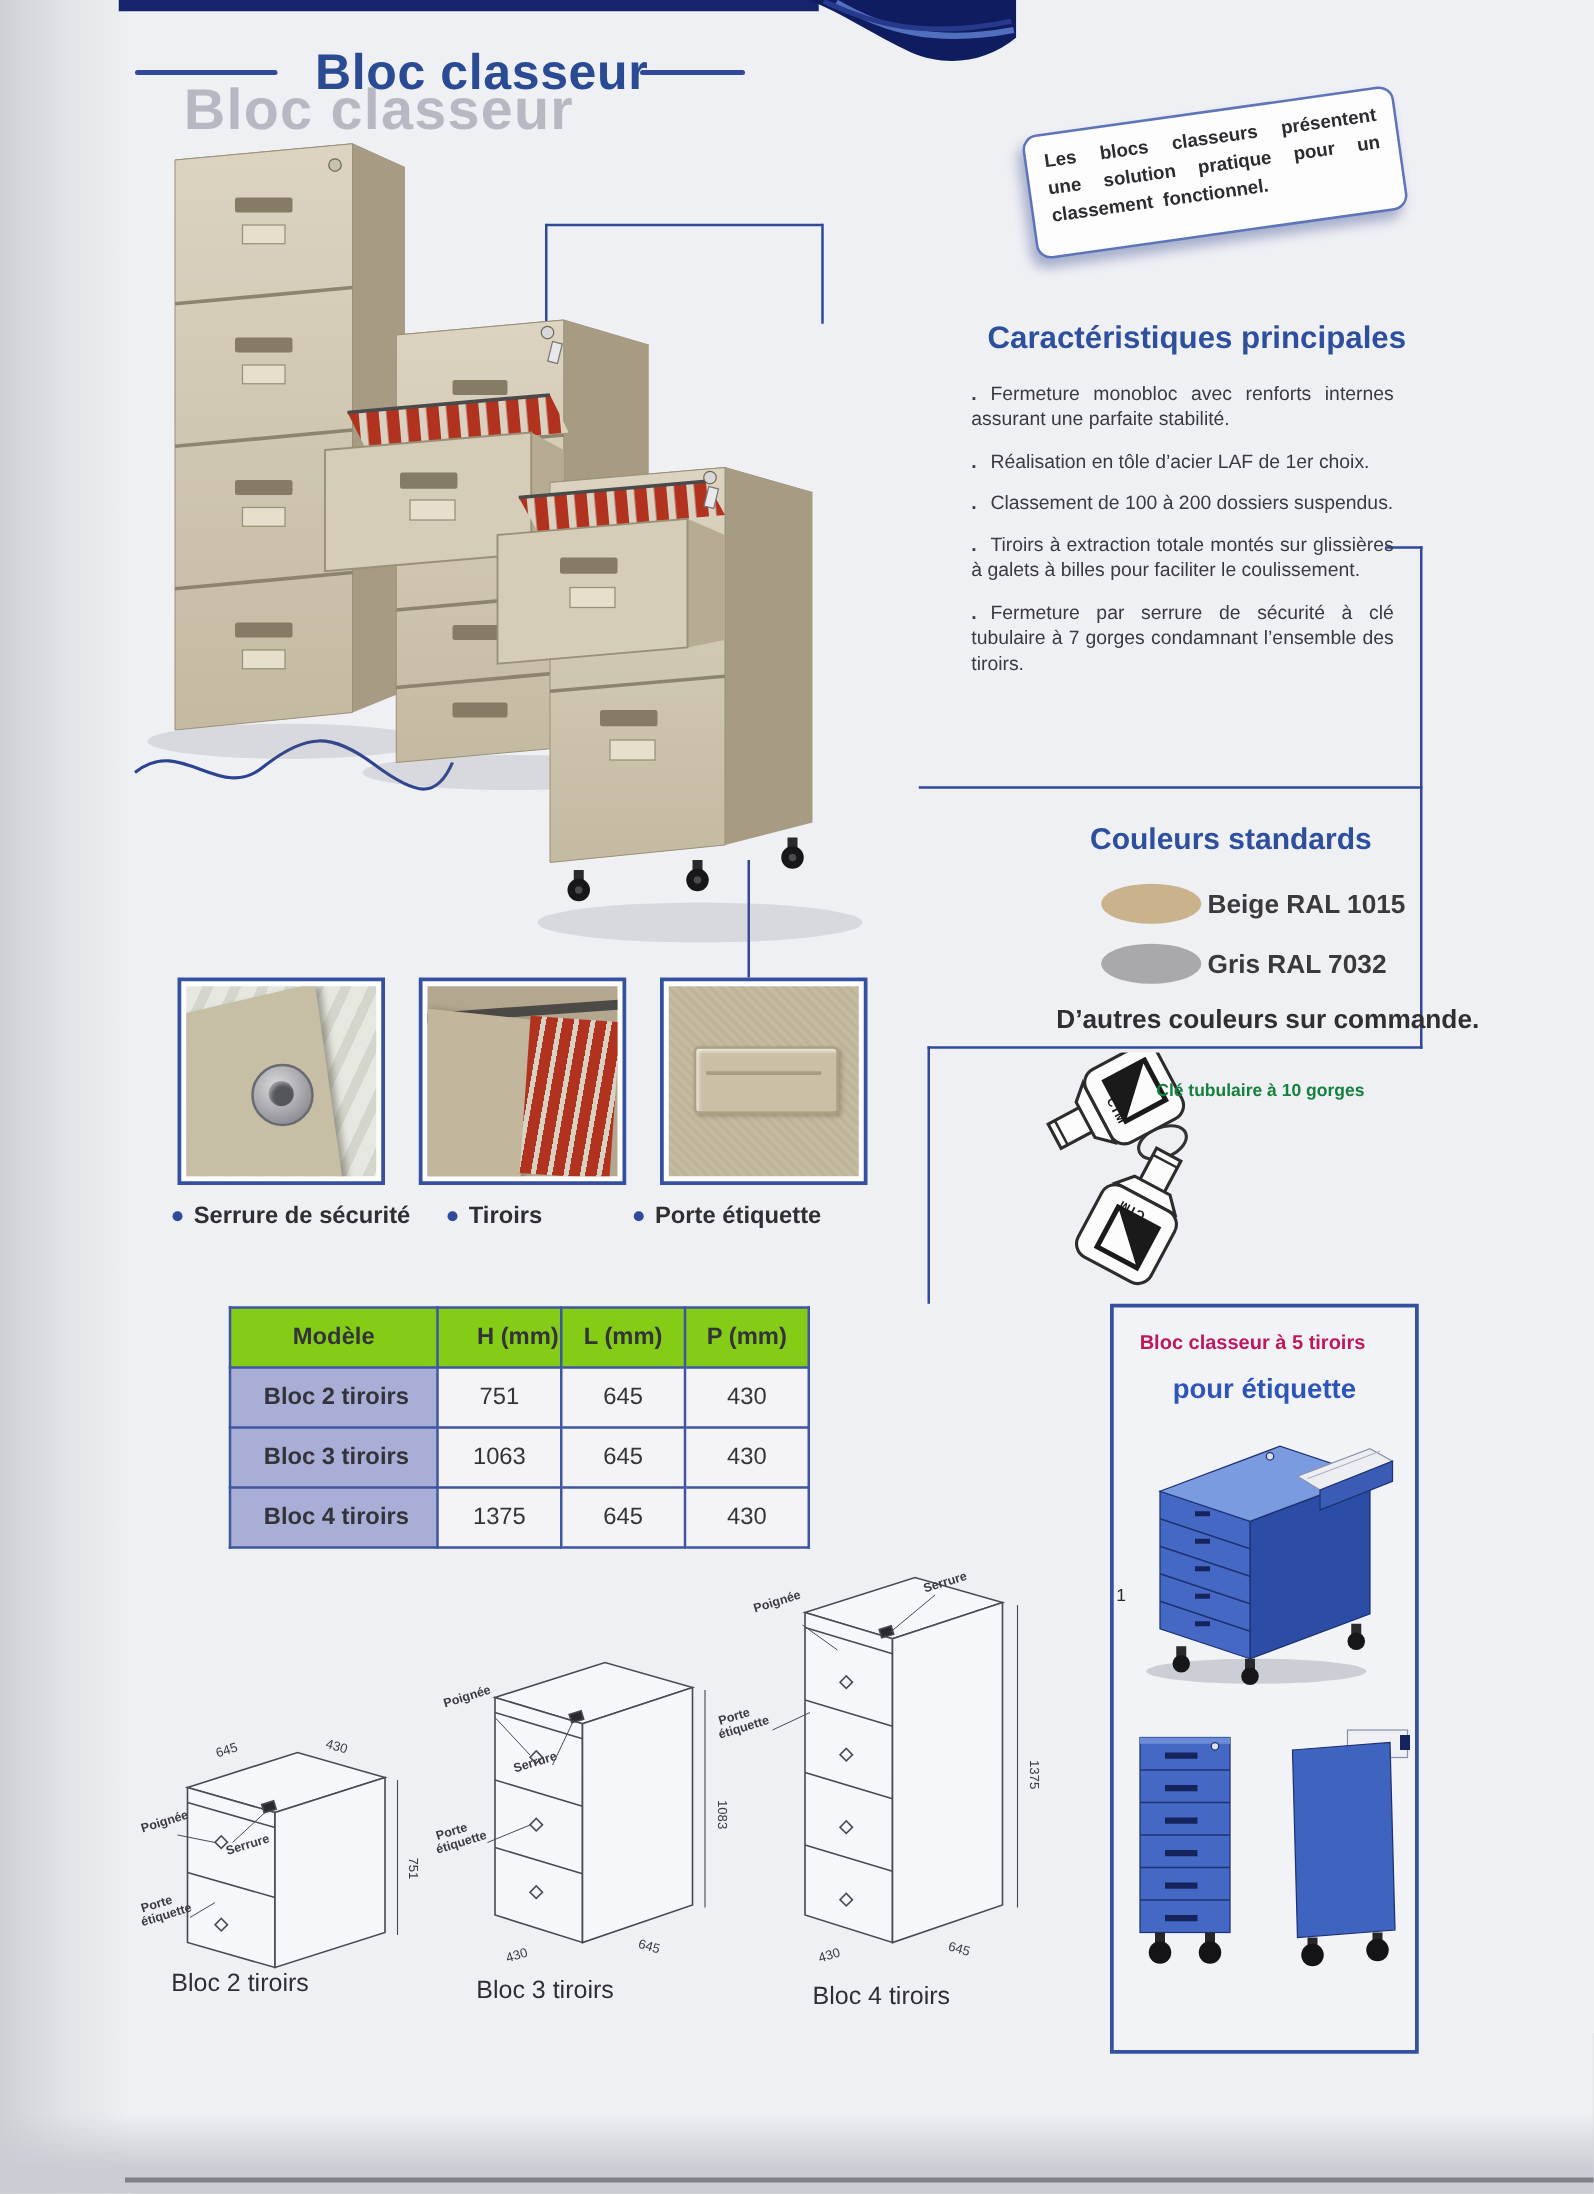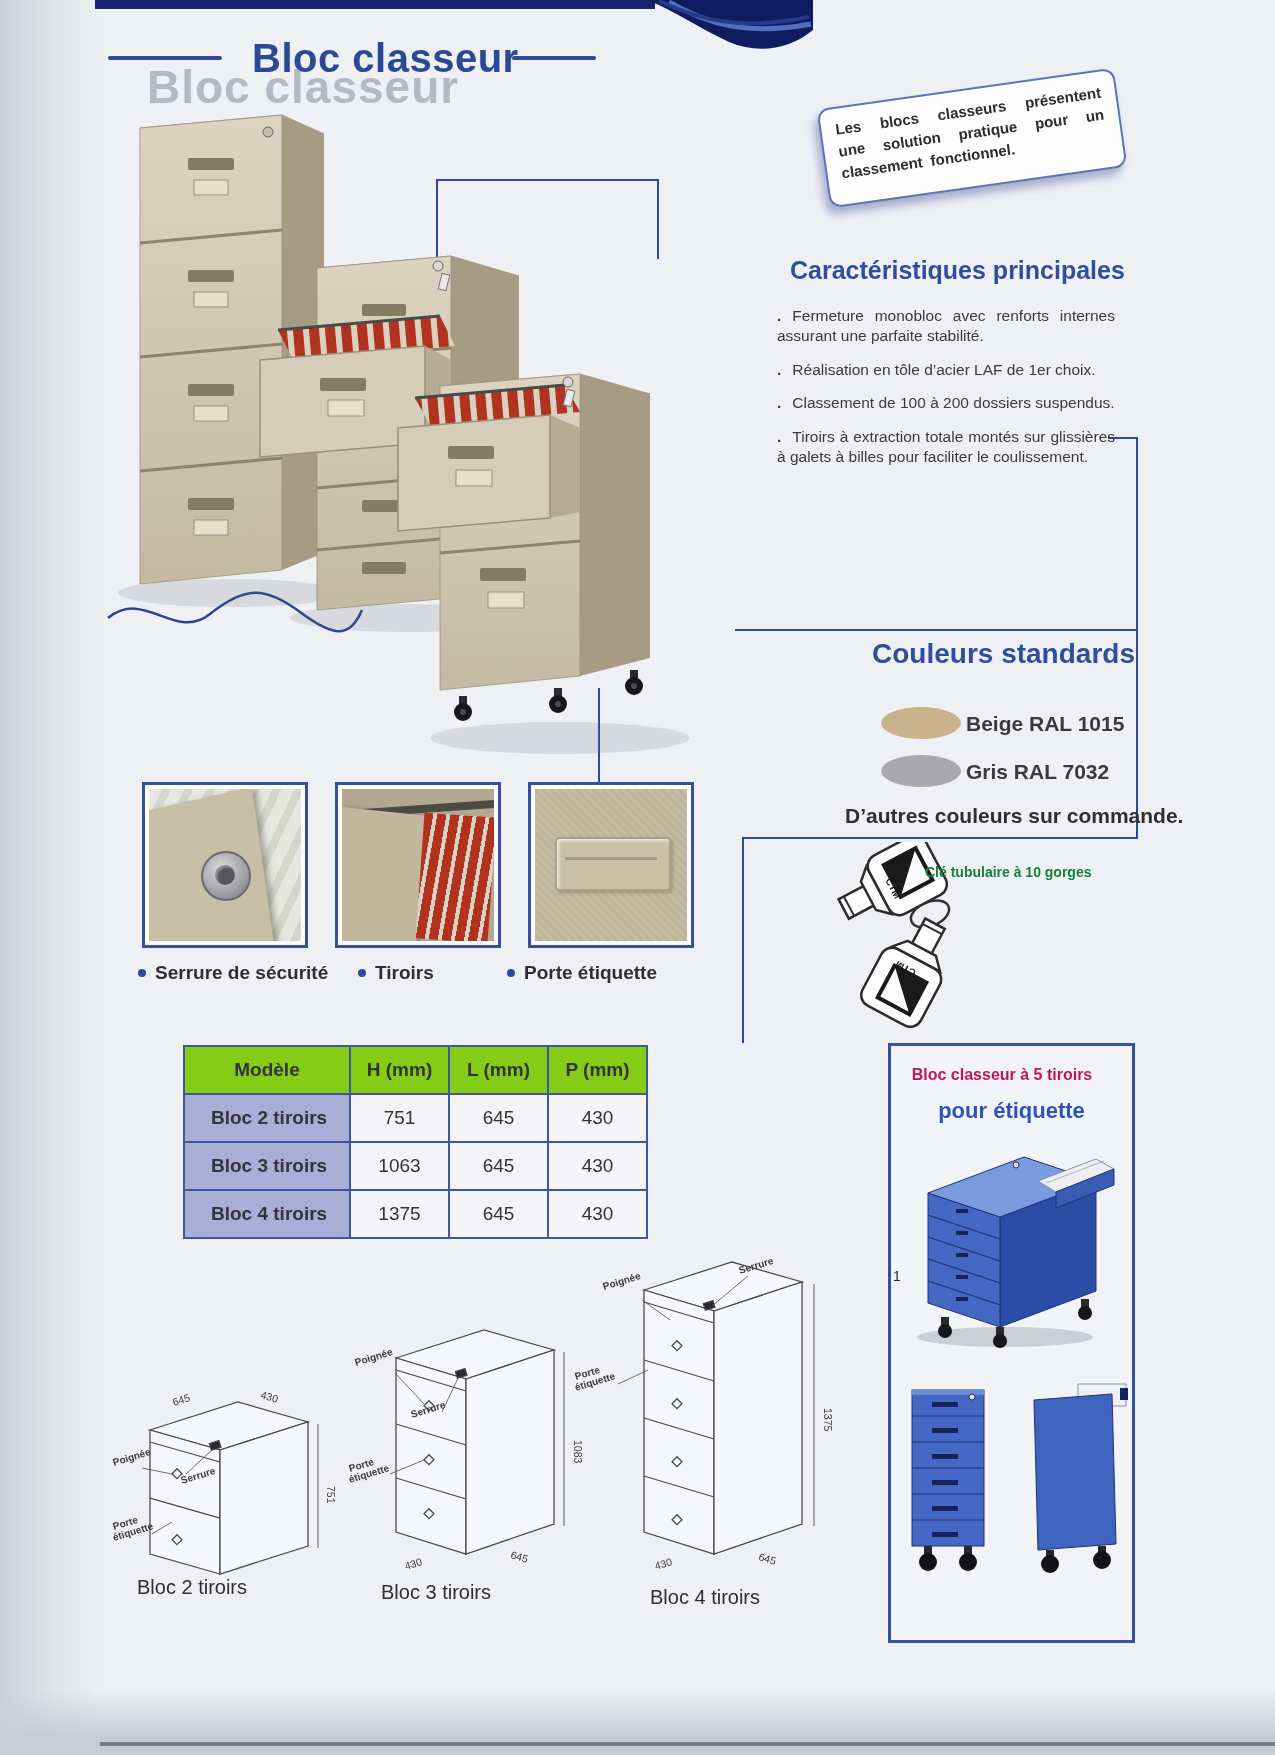--- a/index.html
+++ b/index.html
@@ -163,23 +163,24 @@
       </g>
     </g>
   </svg>
 
   <div class="abs blue-h" style="left:790px;top:256px;font-size:25px;">Caractéristiques principales</div>
   <div class="abs" style="left:777px;top:306px;width:338px;">
     <p class="feat"><span class="fdot">.</span><span>Fermeture monobloc avec renforts internes assurant une parfaite stabilité.</span></p>
     <p class="feat"><span class="fdot">.</span><span>Réalisation en tôle d’acier LAF de 1er choix.</span></p>
     <p class="feat"><span class="fdot">.</span><span>Classement de 100 à 200 dossiers suspendus.</span></p>
     <p class="feat"><span class="fdot">.</span><span>Tiroirs à extraction totale montés sur glissières à galets à billes pour faciliter le coulissement.</span></p>
-  </div>
-
-  <div class="abs blue-h" style="left:872px;top:638px;font-size:28px;">Couleurs standards</div>
+    <p class="feat"><span class="fdot">.</span><span>Fermeture par serrure de sécurité à clé tubulaire à 7 gorges condamnant l’ensemble des tiroirs.</span></p>
+  </div>
+
+  <div class="abs blue-h" style="left:872px;top:658px;font-size:24px;">Couleurs standards</div>
   <svg class="abs" style="left:880px;top:706px;width:82px;height:34px;" viewBox="0 0 82 34">
     <ellipse cx="41" cy="17" rx="40" ry="16" fill="#c9b28c"></ellipse>
   </svg>
   <div class="abs swatch-label" style="left:966px;top:712px;">Beige RAL 1015</div>
   <svg class="abs" style="left:880px;top:754px;width:82px;height:34px;" viewBox="0 0 82 34">
     <ellipse cx="41" cy="17" rx="40" ry="16" fill="#a8a8ad"></ellipse>
   </svg>
   <div class="abs swatch-label" style="left:966px;top:760px;">Gris RAL 7032</div>
   <div class="abs" style="left:845px;top:804px;font-size:21px;font-weight:bold;color:#2f2f33;white-space:nowrap;">D’autres couleurs sur commande.</div>
 
@@ -240,21 +241,21 @@
   </div>
   <div class="cap" style="left:507px;top:962px;">
     <span class="dot"></span>
     <span>Porte étiquette</span>
   </div>
 
   <table class="spec abs" style="left:183px;top:1045px;">
     <thead>
       <tr>
         <th style="width:162px;">Modèle</th>
-        <th style="width:95px;">H (mm)</th>
+        <th style="width:95px;text-align:right;">H (mm)</th>
         <th style="width:95px;">L (mm)</th>
         <th style="width:95px;">P (mm)</th>
       </tr>
     </thead>
     <tbody>
       <tr>
         <td class="model">Bloc 2 tiroirs</td>
         <td class="num">751</td>
         <td class="num">645</td>
         <td class="num">430</td>

